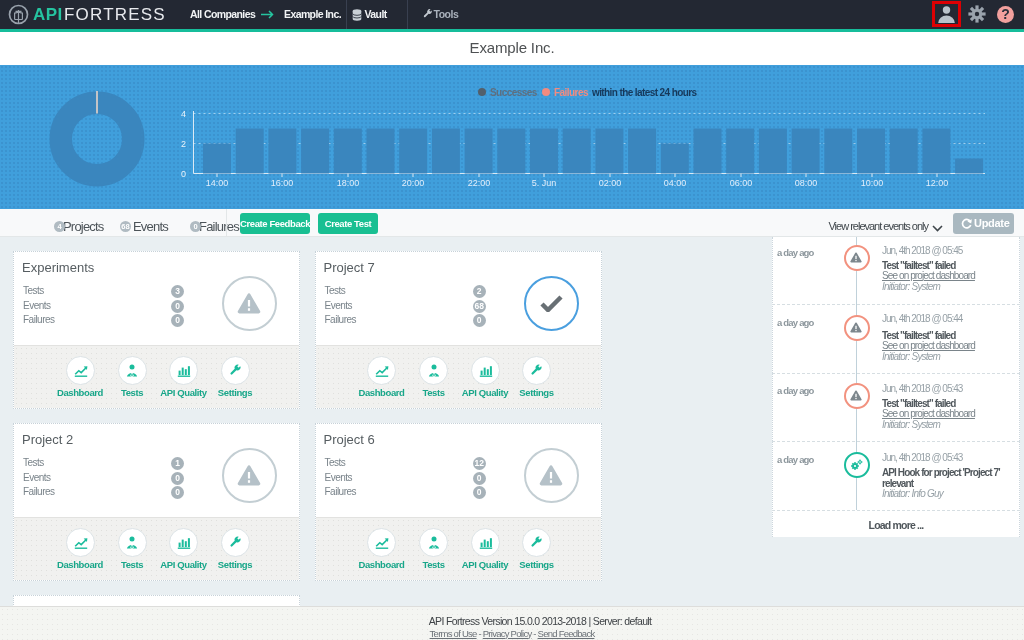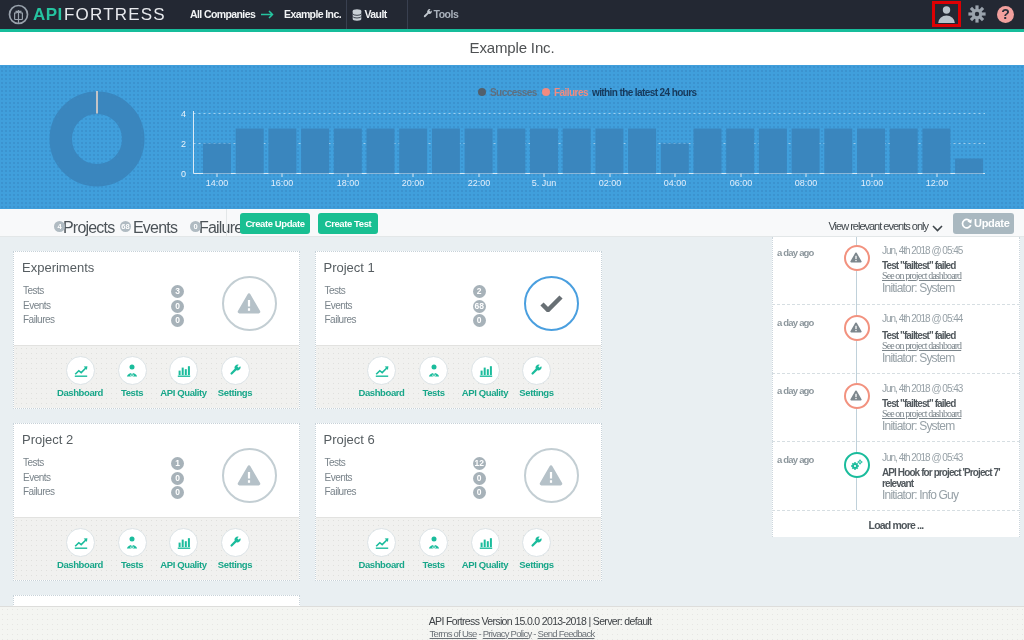--- a/index.html
+++ b/index.html
@@ -18,21 +18,21 @@
 
 
 #titlebar { left:0; top:32px; width:1024px; height:33px; background:#ffffff; }
 #titlebar span { position:absolute; left:0; width:1024px; top:7px; text-align:center; font-size:15px; color:#4e5153; letter-spacing:-0.15px; }
 
 
 #bluepanel { left:0; top:65px; width:1024px; height:144px; background:#409fdc; background-image:radial-gradient(rgba(25,70,120,0.13) 1px, transparent 1px); background-size:4px 4px; }
 
 
 #toolbar { left:0; top:209px; width:1024px; height:28px; background:#f8f9fa; border-bottom:1px solid #e3e7e8; }
-.tbtxt { top:218.5px; white-space:nowrap; font-size:16px; color:#4c5358; letter-spacing:-0.8px;padding-left:48px; }
+.tbtxt { top:218.5px; white-space:nowrap; font-size:13px; color:#4c5358; letter-spacing:-0.8px;padding-left:48px; }
 .tbbadge { top:220.5px; height:11px; min-width:11px; border-radius:6px; background:#b0bbc2; color:#ffffff; font-size:7.5px; font-weight:bold; text-align:center; line-height:11px; padding:0 1px; }
 .greenbtn { top:213px; height:21px; background:#19bf92; border-radius:3px; color:#fff; font-size:9.5px; font-weight:bold; text-align:center; line-height:21px; letter-spacing:-0.4px; white-space:nowrap; }
 #tbsep { left:226px; top:209px; width:1px; height:28px; background:#e3e7e8; }
 #viewrel { top:220px; white-space:nowrap; font-size:11px; color:#3f464b; letter-spacing:-1px; width:228px; text-align:right; }
 #updatebtn { left:953px; top:213px; width:61px; height:21px; background:#a9b8c0; border-radius:3px; }
 
 
 .card { width:287px; background:#ffffff; border:1px dotted #c7d2d9; }
 .cardfull { height:158px; }
 .ctitle { white-space:nowrap; left:9px; top:9px; font-size:13px; color:#565d61; letter-spacing:0; }
@@ -45,22 +45,22 @@
 .ilabel { top:44px; font-size:9.5px; font-weight:bold; color:#18a689; text-align:center; letter-spacing:-0.4px; white-space:nowrap; }
 
 
 #sidebar { left:772px; top:237px; width:248px; height:300px; background:#fff; border-left:1px dotted #ccd6dd; border-right:1px dotted #ccd6dd; }
 #timeline { left:856px; top:237px; width:1px; height:273px; background:#c0d1da; }
 .evsep { left:772px; width:248px; height:0; border-top:1px dashed #d6dee2; }
 .ago { white-space:nowrap; left:777px; font-size:9.5px; font-weight:bold; color:#8d979d; letter-spacing:-0.8px; }
 .evcirc { left:843.5px; width:26px; height:26px; border-radius:50%; background:#fff; }
 .evdate { white-space:nowrap; left:882px; font-size:10px; color:#97a1a7; letter-spacing:-1px; }
 .evtitle { white-space:nowrap; left:882px; font-size:10px; font-weight:bold; color:#51585d; letter-spacing:-0.9px; }
-.evlink { white-space:nowrap; left:882px; font-size:10px; color:#7a848a; text-decoration:underline; letter-spacing:-0.9px;font-family:Liberation Serif, serif; }
-.evinit { white-space:nowrap; left:882px; font-size:12px; color:#97a1a7; letter-spacing:-0.8px; }
+.evlink { white-space:nowrap; left:882px; font-size:10px; color:#7a848a; text-decoration:underline; letter-spacing:-0.9px; }
+.evinit { white-space:nowrap; left:882px; font-size:10px; color:#97a1a7; letter-spacing:-0.8px;font-style:italic; }
 #loadmore { left:772px; top:519px; width:248px; font-size:10.5px; font-weight:bold; color:#4f565b; text-align:center; letter-spacing:-0.8px; }
 
 
 #footer { left:0; top:606px; width:1024px; height:34px; background:#f4f5f2; border-top:1px solid #dddddb;
   background-image:radial-gradient(#e6e6e3 0.7px, transparent 0.7px); background-size:5px 5px; }
 #f1 { left:0; top:615px; width:1024px; text-align:center; font-size:10.5px; color:#3f4347; letter-spacing:-0.65px;margin-left:28px; }
 #f2 { left:0; top:627.5px; width:1024px; text-align:center; font-size:9.5px; color:#6b7177; letter-spacing:-0.75px; }
 #f2 span { text-decoration:underline; }
 </style>
 </head>
@@ -202,21 +202,21 @@
 </svg>
 
 <div class="abs" id="toolbar"></div>
 <span class="abs tbtxt" style="left:15px">Projects</span>
 <div class="abs tbbadge" style="left:54px">4</div>
 <span class="abs tbtxt" style="left:85px">Events</span>
 <div class="abs tbbadge" style="left:120px">68</div>
 <span class="abs tbtxt" style="left:151px">Failures</span>
 <div class="abs tbbadge" style="left:190px">0</div>
 <div class="abs" id="tbsep"></div>
-<div class="abs greenbtn" style="left:240px;width:70px">Create Update</div>
+<div class="abs greenbtn" style="left:240px;width:70px">Create Feedback</div>
 <div class="abs greenbtn" style="left:318px;width:60px">Create Test</div>
 <span class="abs" id="viewrel" style="left:700px">View relevant events only</span>
 <svg class="abs" style="left:932px;top:225px" width="11" height="7" viewBox="0 0 11 7">
   <path d="M1 1 L5.5 5.5 L10 1" stroke="#3f464b" stroke-width="1.6" fill="none"></path>
 </svg>
 <div class="abs" id="updatebtn"></div>
 <svg class="abs" style="left:961px;top:218px" width="11" height="11" viewBox="0 0 11 11">
 <path d="M9.6 4.1 A4.2 4.2 0 1 0 9.7 6.9" stroke="#fff" stroke-width="1.7" fill="none"></path>
 <path d="M10.8 1.2 L10.2 5.4 L6.4 3.4 Z" fill="#fff"></path>
 </svg>
@@ -266,21 +266,21 @@
 <div class="abs icirc" style="left:220.5px;top:356px"></div>
 <svg class="abs" style="left:228.0px;top:363.0px" width="14" height="14" viewBox="0 0 14 14">
 <g transform="rotate(45 7 7)">
 <circle cx="7" cy="3.4" r="2.9" fill="#1abc9c"></circle>
 <rect x="6" y="-0.6" width="2" height="3.4" fill="#fff"></rect>
 <rect x="5.9" y="5" width="2.2" height="8" rx="1.1" fill="#1abc9c"></rect>
 </g>
     </svg>
 <div class="abs ilabel" style="left:195px;top:387px;width:80px">Settings</div>
 <div class="abs card cardfull" style="left:314.5px;top:251px"></div>
-<span class="abs ctitle" style="left:323.5px;top:260px">Project 1</span>
+<span class="abs ctitle" style="left:323.5px;top:260px">Project 7</span>
 <span class="abs crow" style="left:324.5px;top:284.5px">Tests</span>
 <div class="abs cbadge" style="left:472.5px;top:284.5px">2</div>
 <span class="abs crow" style="left:324.5px;top:299.5px">Events</span>
 <div class="abs cbadge" style="left:472.5px;top:299.5px">68</div>
 <span class="abs crow" style="left:324.5px;top:314px">Failures</span>
 <div class="abs cbadge" style="left:472.5px;top:314px">0</div>
 <div class="abs statuscirc" style="left:523.5px;top:275.5px;border-color:#4a9fdf;border-width:2.5px"></div>
 <svg class="abs" style="left:540px;top:295px" width="23" height="17" viewBox="0 0 23 17">
 <path d="M2 9 L8 15 L21 2" stroke="#686f74" stroke-width="4.5" fill="none"></path>
     </svg>

